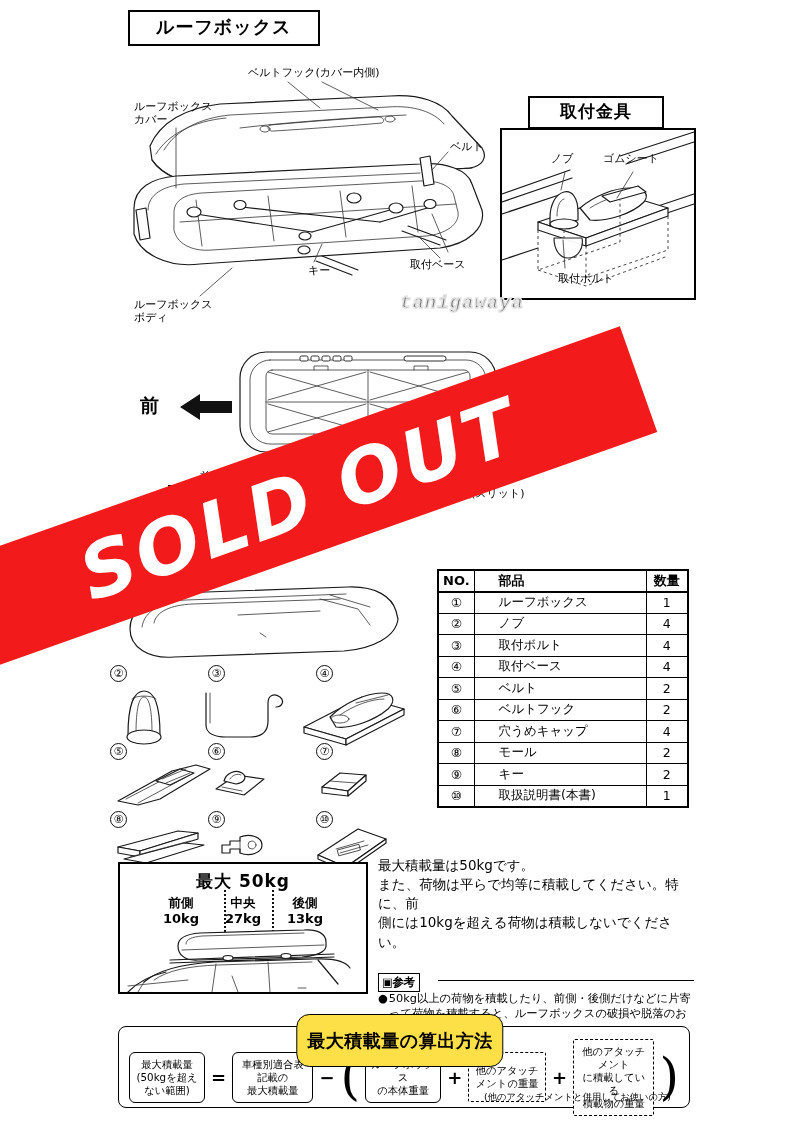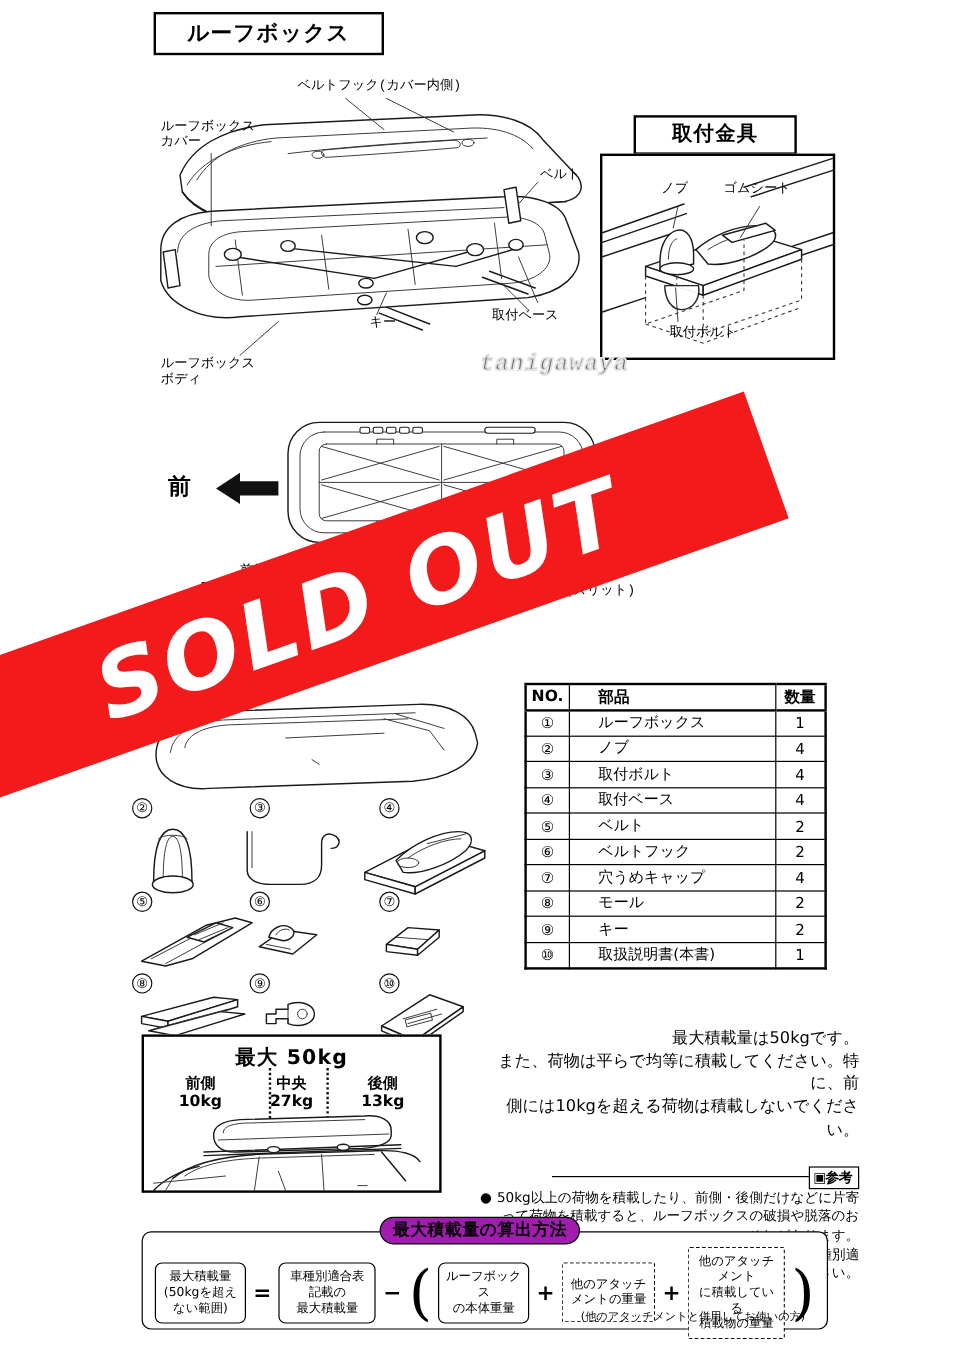--- a/index.html
+++ b/index.html
@@ -11,21 +11,21 @@
     width: 800px; height: 1124px;
     position: relative;
     font-family: "DejaVu Sans", "Liberation Sans", sans-serif;
     color: #000;
     overflow: hidden;
   }
   #page { position: absolute; inset: 0; }
 
   
   .abs { position: absolute; }
-  .lbl { font-size: 11px; line-height: 1.22; white-space: pre-line; font-family: Liberation Mono, monospace; }
+  .lbl { font-size: 11px; line-height: 1.22; white-space: pre-line; }
   .ctr { text-align: center; }
 
   
   .title-box {
     border: 2px solid #000;
     font-size: 18px; font-weight: bold;
     padding: 3px 26px 5px 26px;
     display: inline-block;
     letter-spacing: 1px;
     background: #fff;
@@ -52,47 +52,47 @@
   #parts-table th { font-weight: bold; font-size: 13px; text-align: center; }
   #parts-table .c-no  { width: 34px; text-align: center; }
   #parts-table .c-qty { width: 42px; text-align: center; }
   #parts-table .c-name{ text-align: left; padding-left: 24px; }
   #parts-table thead th { border-width: 2px 1px; }
   #parts-table { border: 2px solid #000; }
 
   
   #load-box { left: 118px; top: 862px; width: 250px; height: 132px; border: 2px solid #000; background: #fff; }
   #load-max { font-size: 17px; font-weight: bold; text-align: center; margin-top: 6px; letter-spacing: 1px; }
-  #load-cols { display: flex; justify-content: center; gap: 14px; margin-top: 2px; }
+  #load-cols { display: flex; justify-content: center; margin-top: 2px; }
   #load-cols .seg { text-align: center; font-size: 12.5px; line-height: 1.25; width: 62px; font-weight: bold;}
   #load-cols .seg .kg { font-size: 13px; }
   .dotted-v { position: absolute; border-left: 2px dotted #111; }
 
   
-  #load-text { left: 400px; top: 856px; width: 316px; font-size: 13.5px; line-height: 1.42; text-align: right; }
+  #load-text { left: 378px; top: 856px; width: 316px; font-size: 13.5px; line-height: 1.42; }
   #ref-head { margin-top: 20px; position: relative; height: 16px; }
   #ref-head .tag {
     border: 1.5px solid #000; font-size: 11.5px; font-weight: bold;
     padding: 0px 5px 1px 3px; display: inline-block; background: #fff; position: relative; z-index: 2;
     letter-spacing: -0.5px;
   }
   #ref-head .rule { position: absolute; left: 60px; right: 0; top: 8px; border-top: 1.5px solid #000; }
   #ref-list { margin-top: 3px; font-size: 11.3px; line-height: 1.36; }
   #ref-list .bullet { display: flex; gap: 1px; margin-bottom: 1px; }
   #ref-list .dot { flex: 0 0 auto; }
   #ref-list .txt { flex: 1 1 auto; }
 
   
   #formula-panel {
     left: 118px; top: 1026px; width: 572px; height: 82px;
     border: 1.5px solid #000; border-radius: 8px; background: #fff;
   }
   #formula-title {
     position: absolute; left: 50%; top: 1014px; transform: translateX(-50%);
-    background: #a21caf; padding: 0 10px; font-size: 14px; font-weight: bold;
+    background: #fde047; padding: 12px 10px; font-size: 18px; font-weight: bold;
     border: 1.5px solid #000; border-radius: 13px; z-index: 3; letter-spacing: 0.5px;
     line-height: 1.5;
   }
   #formula-row {
     position: absolute; left: 10px; right: 10px; top: 12px;
     display: flex; align-items: center; justify-content: center; gap: 5px;
   }
   .f-box {
     border: 1.3px solid #000; border-radius: 6px; background: #fff;
     font-size: 10.3px; line-height: 1.26; text-align: center;

